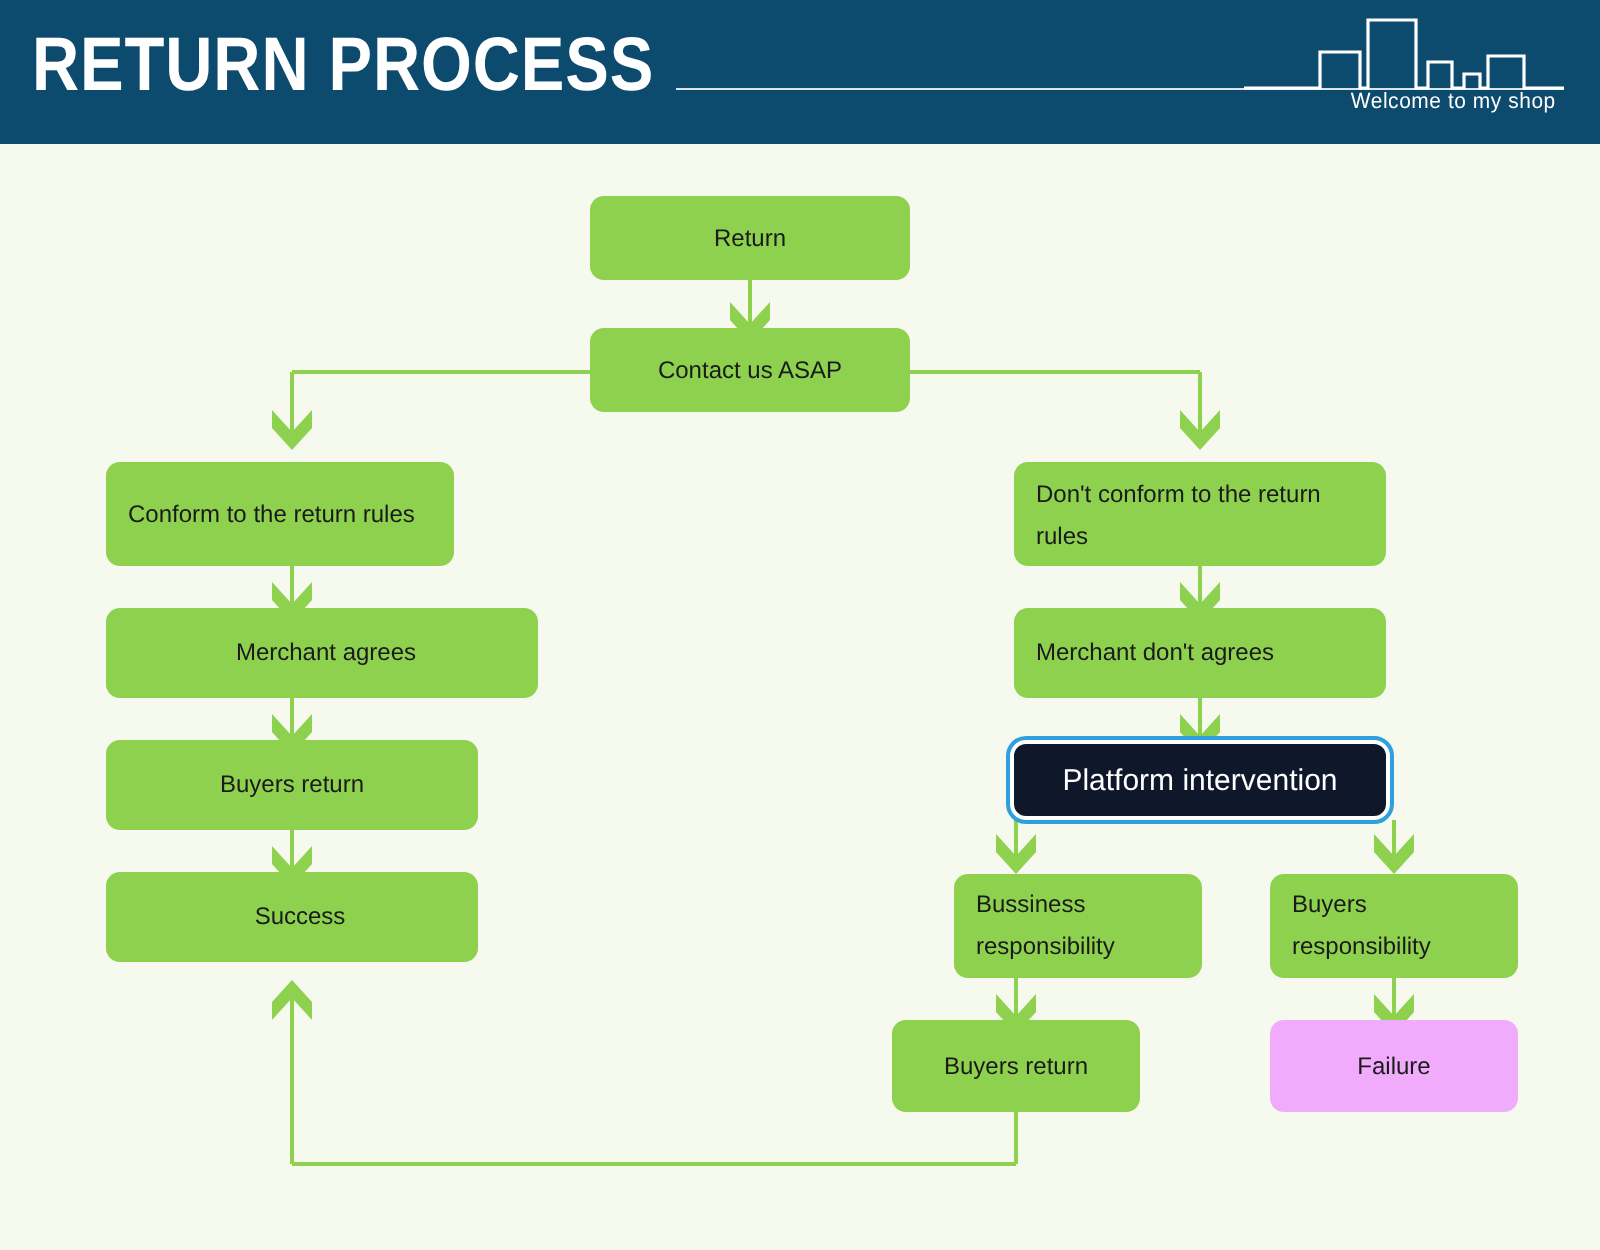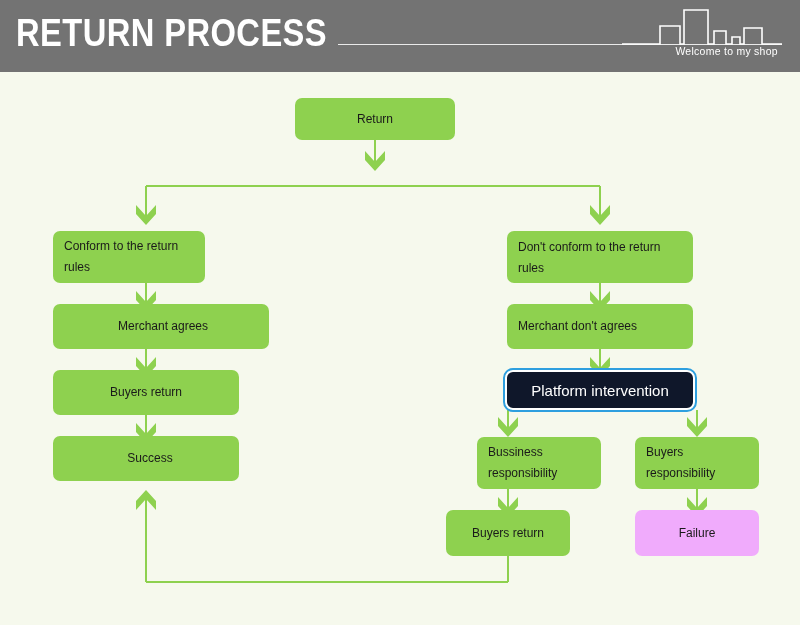--- a/index.html
+++ b/index.html
@@ -15,21 +15,21 @@
     overflow: hidden;
     position: relative;
   }
 
   
   .header {
     position: absolute;
     left: 0; top: 0;
     width: 800px;
     height: 72px;
-    background: #737373;
+    background: #0c4a6e;
     overflow: hidden;
   }
   .header-title {
     position: absolute;
     left: 16px;
     top: 8px;
     color: #ffffff;
     font-size: 38px;
     font-weight: bold;
     letter-spacing: 0.5px;
@@ -177,22 +177,25 @@
     <use href="#chev-down" x="697" y="358"></use>
     <use href="#chev-down" x="508" y="438"></use>
     <use href="#chev-down" x="697" y="438"></use>
     <use href="#chev-up" x="146" y="425"></use>
   </svg>
 
   <div class="node center" style="left:295px; top:26px; width:160px; height:42px;">
     <span>Return</span>
   </div>
 
-
-  <div class="node left" style="left:53px; top:159px; width:152px; height:52px;">
+  <div class="node center" style="left:295px; top:92px; width:160px; height:42px;">
+    <span>Contact us ASAP</span>
+  </div>
+
+  <div class="node left" style="left:53px; top:159px; width:174px; height:52px;text-align:right;">
     <span>Conform to the return rules</span>
   </div>
 
   <div class="node center" style="left:53px; top:232px; width:216px; height:45px;padding-left:12px;">
     <span>Merchant agrees</span>
   </div>
 
   <div class="node center" style="left:53px; top:298px; width:186px; height:45px;">
     <span>Buyers return</span>
   </div>

